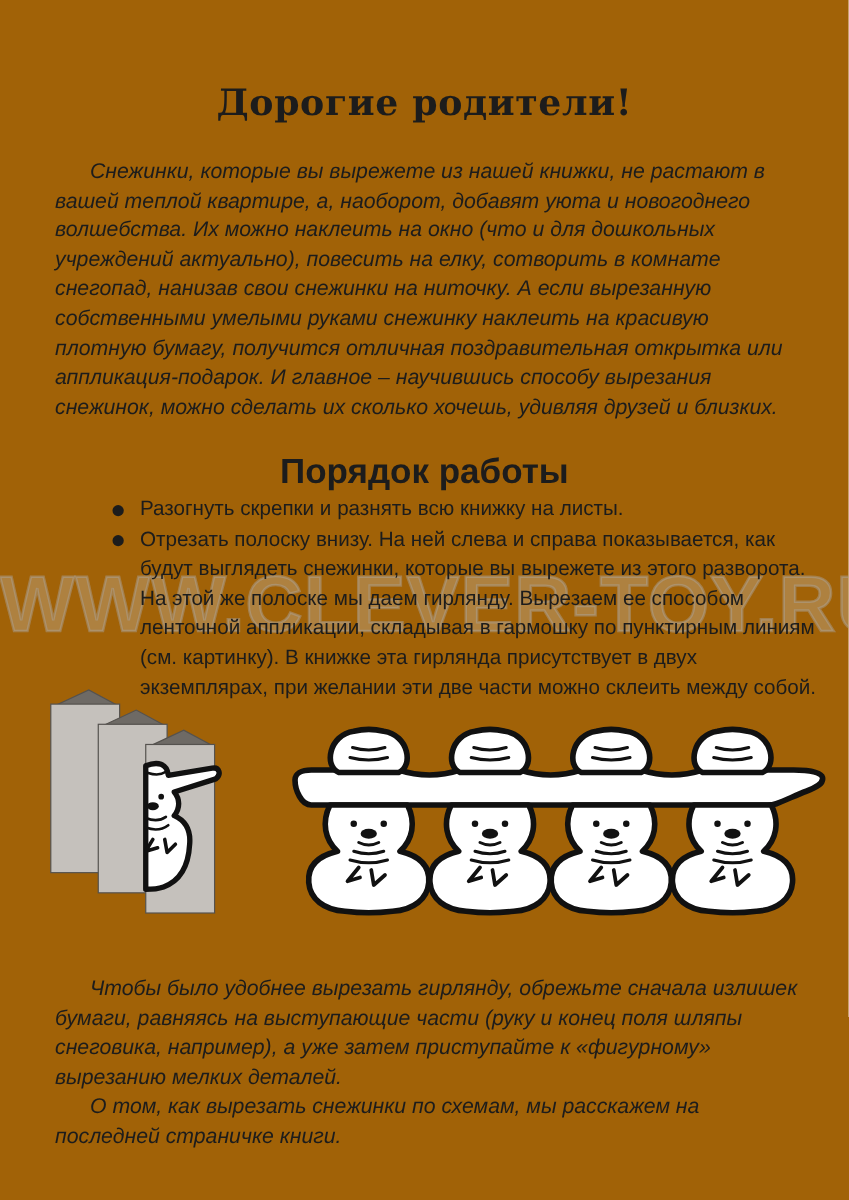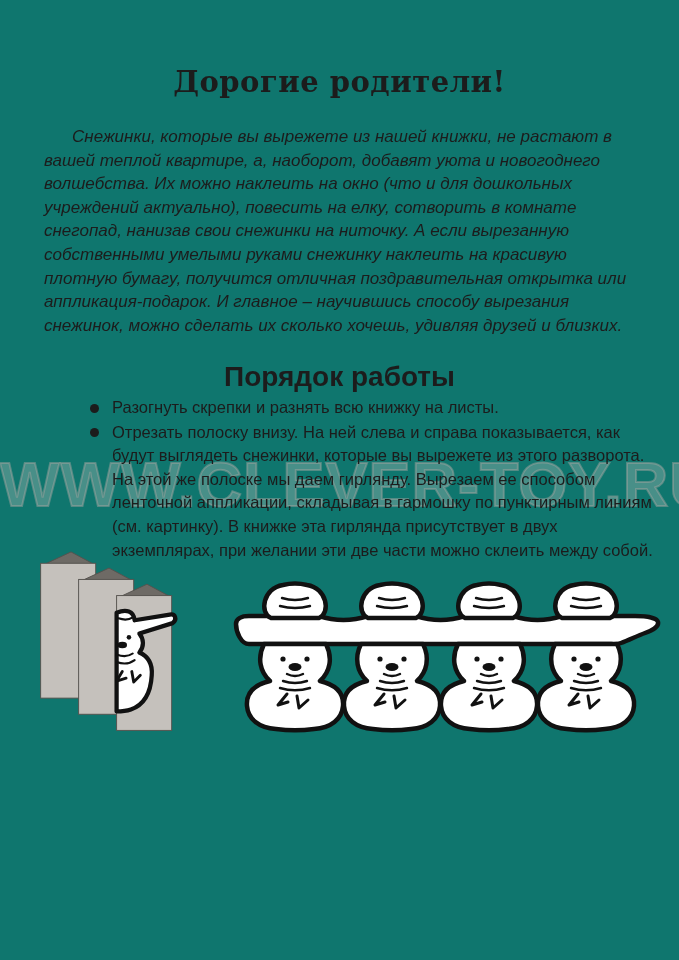--- a/index.html
+++ b/index.html
@@ -1,19 +1,19 @@
 <!DOCTYPE html>
 <html lang="ru"><head>
 <meta charset="utf-8">
 <style>
   html,body{margin:0;padding:0;background:#ffffff;}
   .page{
     position:relative;
     width:679px;height:960px;
-    background:#0f766e;
+    background:#a16207;
     font-family:"Liberation Sans", sans-serif;
     color:#1c1c1c;
     overflow:hidden;
   }
   .title{
     position:absolute;top:46px;left:0;width:679px;
     text-align:center;
     font-family:"DejaVu Serif", serif;
     font-weight:700;
     font-size:29px;
@@ -166,14 +166,16 @@
                Q384,72.5 378,72 L16,72
                C8,72 3,60 3,52 Z" fill="#ffffff" stroke="#111111" stroke-width="4.5" stroke-linejoin="round"></path>
 
       <use href="#sm" x="0"></use>
       <use href="#sm" x="97"></use>
       <use href="#sm" x="194"></use>
       <use href="#sm" x="291"></use>
     </svg>
   </div>
 
+  <p class="para para-closing-1">Чтобы было удобнее вырезать гирлянду, обрежьте сначала излишек бумаги, равняясь на выступающие части (руку и конец поля шляпы снеговика, например), а уже затем приступайте к «фигурному» вырезанию мелких деталей.</p>
+  <p class="para para-closing-2">О том, как вырезать снежинки по схемам, мы расскажем на последней страничке книги.</p>
 
 </div>
 
 </body></html>

